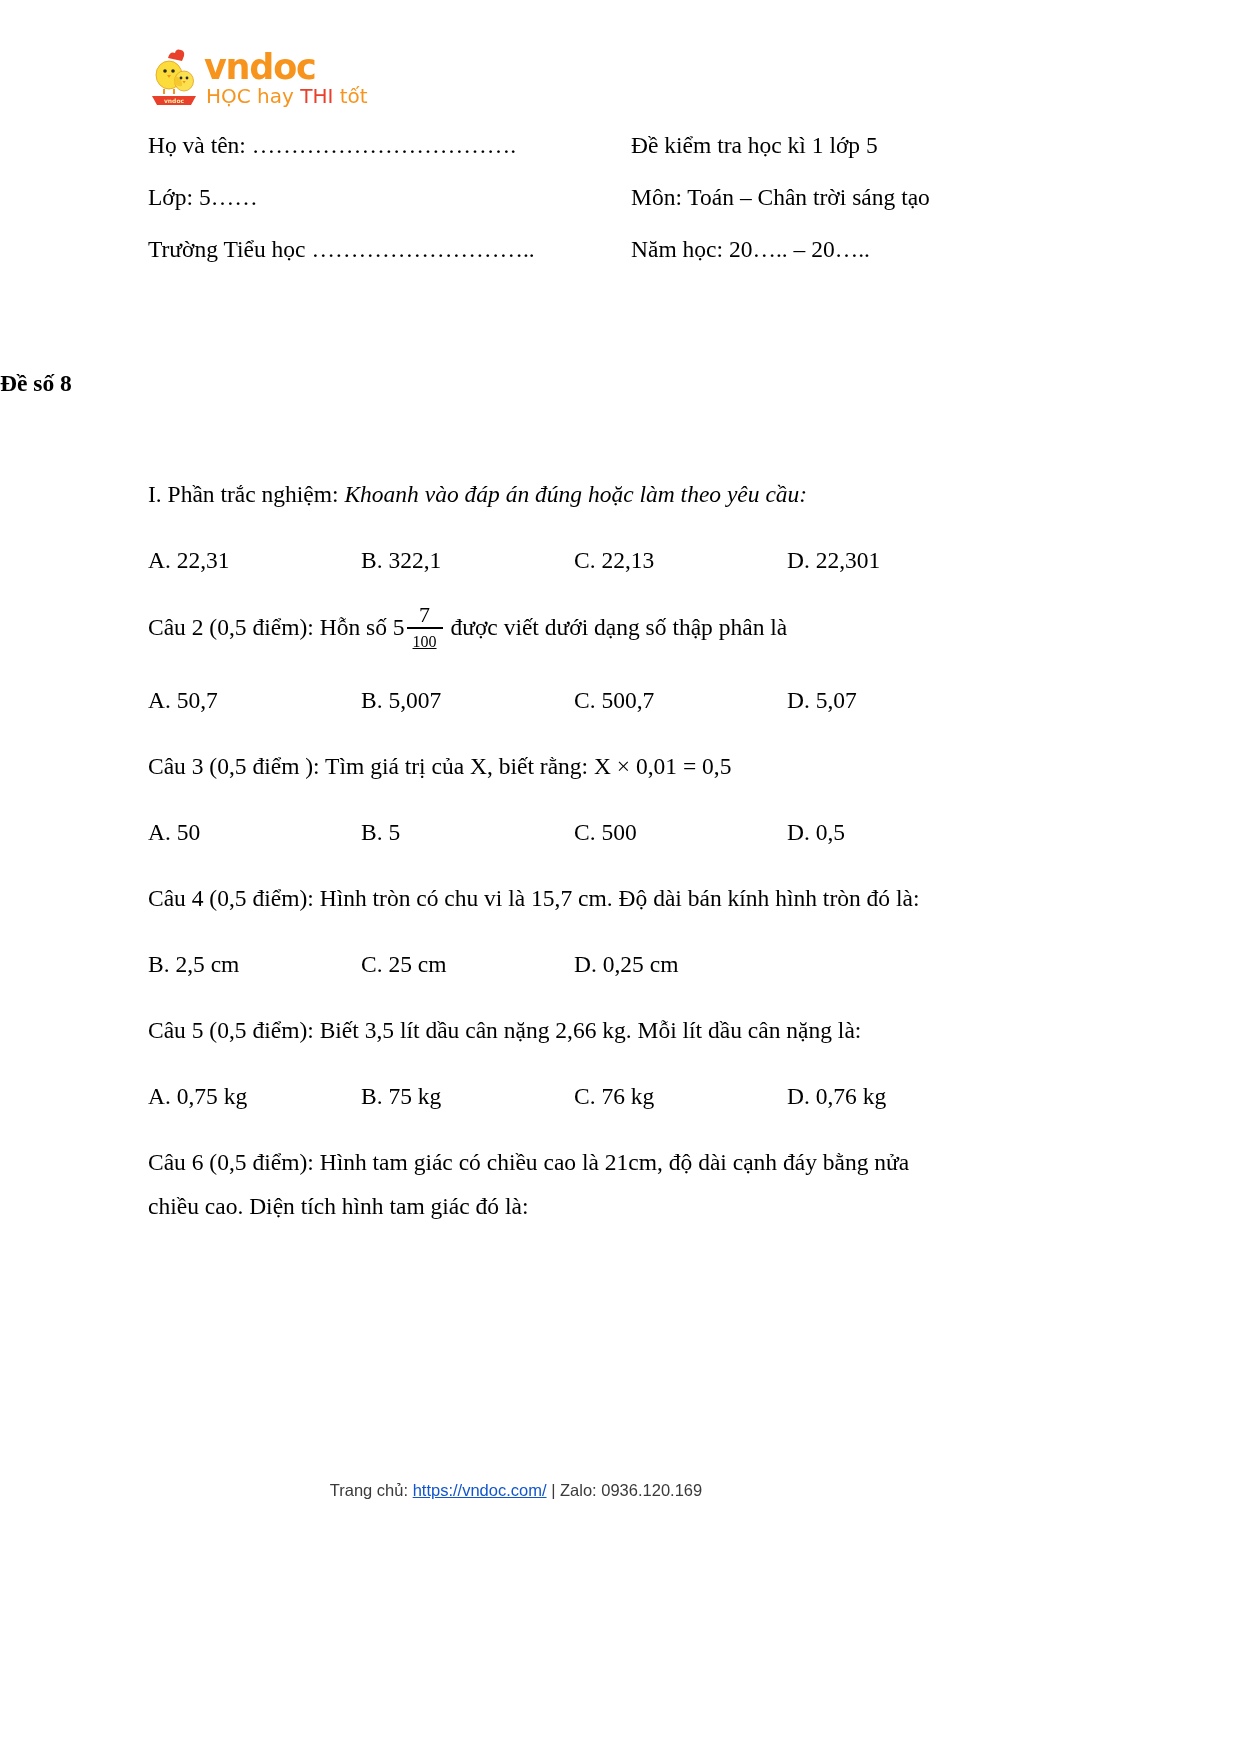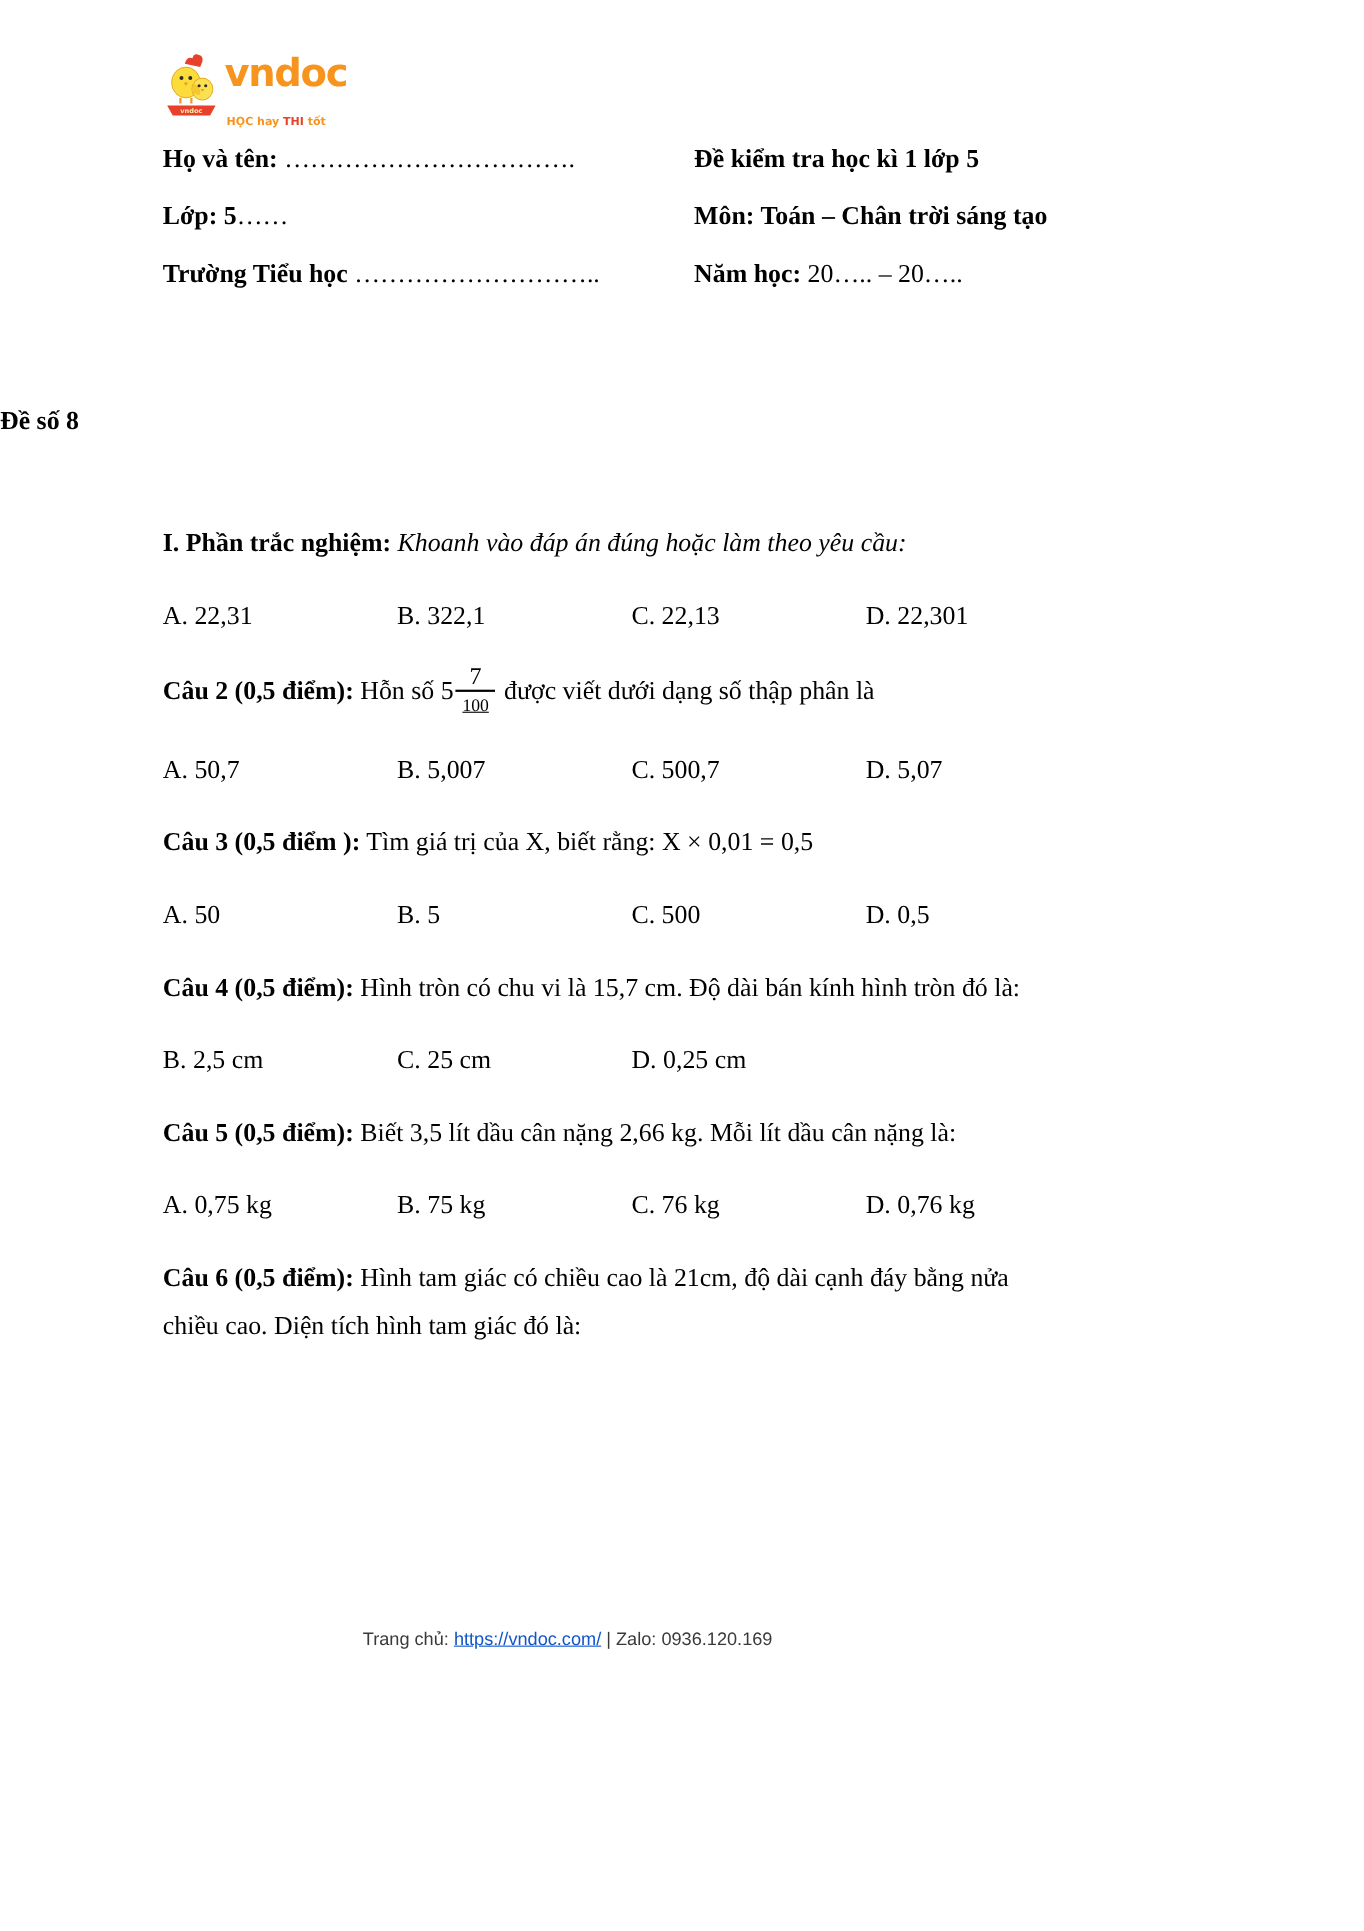--- a/index.html
+++ b/index.html
@@ -43,24 +43,24 @@
     font-family: "DejaVu Sans", sans-serif;
     font-size: 35px;
     font-weight: bold;
     color: #f7941e;
     letter-spacing: -1.2px;
     line-height: 38px;
   }
   .logo-tag {
     position: absolute;
     left: 58px;
-    top: 58px;
+    top: 42px;
     font-family: "DejaVu Sans", sans-serif;
-    font-size: 10px;
-    font-weight: bold;
+    font-size: 20px;
+    font-weight: normal;
     line-height: 16px;
     white-space: nowrap;
   }
   .tag-a { color: #f7941e; }
   .tag-b { color: #e8402a; }
   .tag-c { color: #f7941e; }
 
   
   .header {
     position: absolute;
@@ -70,21 +70,21 @@
   }
   .header-row {
     display: flex;
     align-items: baseline;
     margin-bottom: 22px;
     font-size: 23.5px;
     line-height: 30px;
   }
   .hdr-left { width: 483px; white-space: nowrap; }
   .hdr-right { flex: 1; white-space: nowrap; }
-  .b { font-weight: bold; }
+  .b { font-weight: normal; }
 
   
   .de-so {
     position: absolute;
     top: 368px;
     left: 0;
     width: 1240px;
     text-align: left;
     font-size: 23.5px;
     font-weight: bold;

